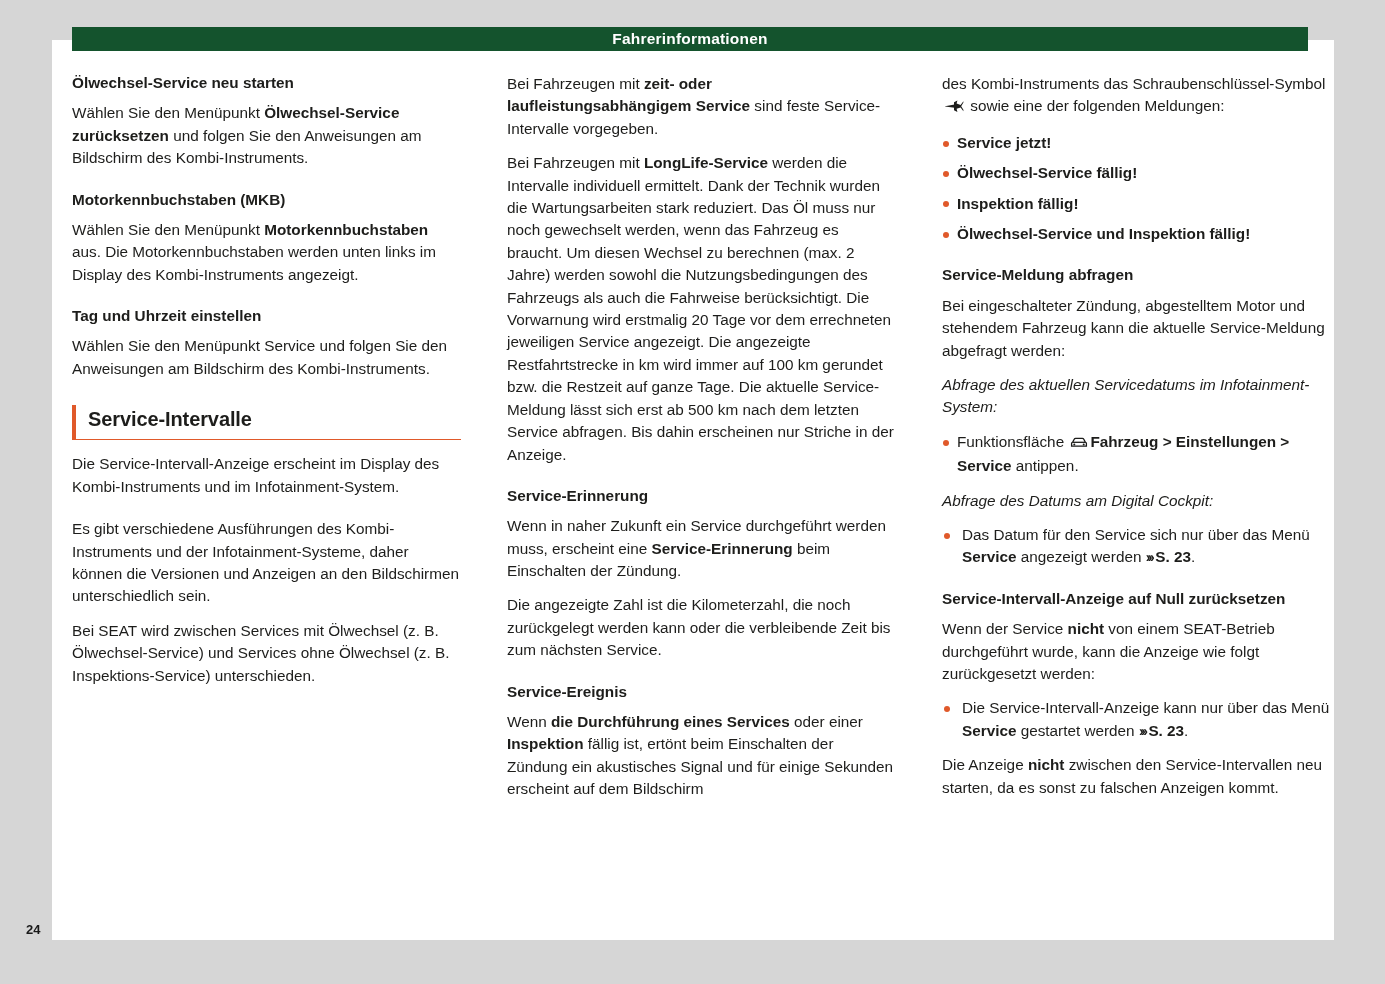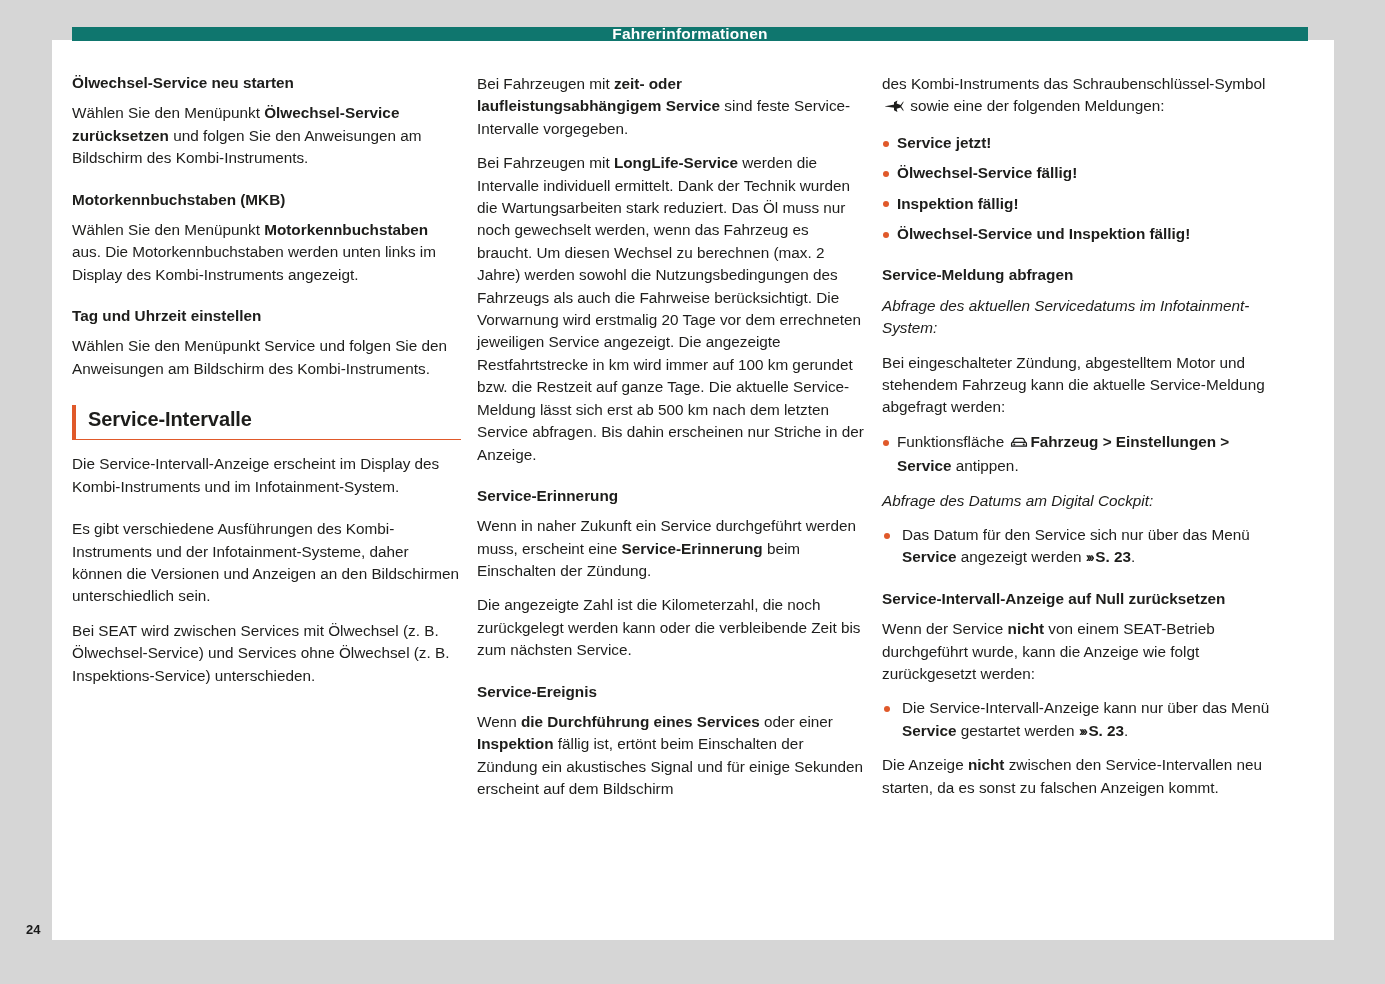--- a/index.html
+++ b/index.html
@@ -25,22 +25,22 @@
     height: 900px;
     background: #ffffff;
   }
 
   
   #running-head {
     position: absolute;
     left: 72px;
     top: 27px;
     width: 1236px;
-    height: 14px;
-    background: #0f766e;
+    height: 24px;
+    background: #14532d;
     display: flex;
     align-items: center;
     justify-content: center;
   }
   #running-head .rh-title {
     color: #ffffff;
     font-size: 15.5px;
     font-weight: bold;
     letter-spacing: .2px;
   }
@@ -56,21 +56,21 @@
   }
 
   
   #columns {
     position: absolute;
     left: 72px;
     top: 73px;
     width: 1236px;
     height: 840px;
     display: flex;
-    gap: 16px;
+    gap: 46px;
   }
   .col {
     width: 389px;
     flex: 0 0 389px;
   }
 
   
   .col p,
   .col li {
     font-size: 15.3px;
@@ -202,23 +202,23 @@
           </svg></span><span> sowie eine der folgenden Meldungen:</span></p>
 
     <ul class="bullets bold">
       <li><span class="dot"></span><span>Service jetzt!</span></li>
       <li><span class="dot"></span><span>Ölwechsel-Service fällig!</span></li>
       <li><span class="dot"></span><span>Inspektion fällig!</span></li>
       <li><span class="dot"></span><span>Ölwechsel-Service und Inspektion fällig!</span></li>
     </ul>
 
     <h3 class="sub">Service-Meldung abfragen</h3>
+    <p>Bei eingeschalteter Zündung, abgestelltem Motor und stehendem Fahrzeug kann die aktuelle Service-Meldung abgefragt werden:</p>
+
     <p><i>Abfrage des aktuellen Servicedatums im Infotainment-System:</i></p>
-
-    <p>Bei eingeschalteter Zündung, abgestelltem Motor und stehendem Fahrzeug kann die aktuelle Service-Meldung abgefragt werden:</p>
 
     <ul class="bullets">
       <li><span class="dot"></span><span>Funktionsfläche </span><span class="icon-inline"><svg width="18" height="12" viewBox="0 0 18 12">
               <g fill="none" stroke="#1d1d1b" stroke-width="1.3">
                 <path d="M1.6 9.2 L1.6 6.4 Q1.6 5.3 2.7 5.1 L4.2 2.2 Q4.6 1.4 5.6 1.4 L12.4 1.4 Q13.4 1.4 13.8 2.2 L15.3 5.1 Q16.4 5.3 16.4 6.4 L16.4 9.2 Z"></path>
                 <path d="M2.4 5.3 L15.6 5.3"></path>
               </g>
               <g fill="#1d1d1b">
                 <circle cx="4.3" cy="7.5" r="1"></circle>
                 <circle cx="13.7" cy="7.5" r="1"></circle>

